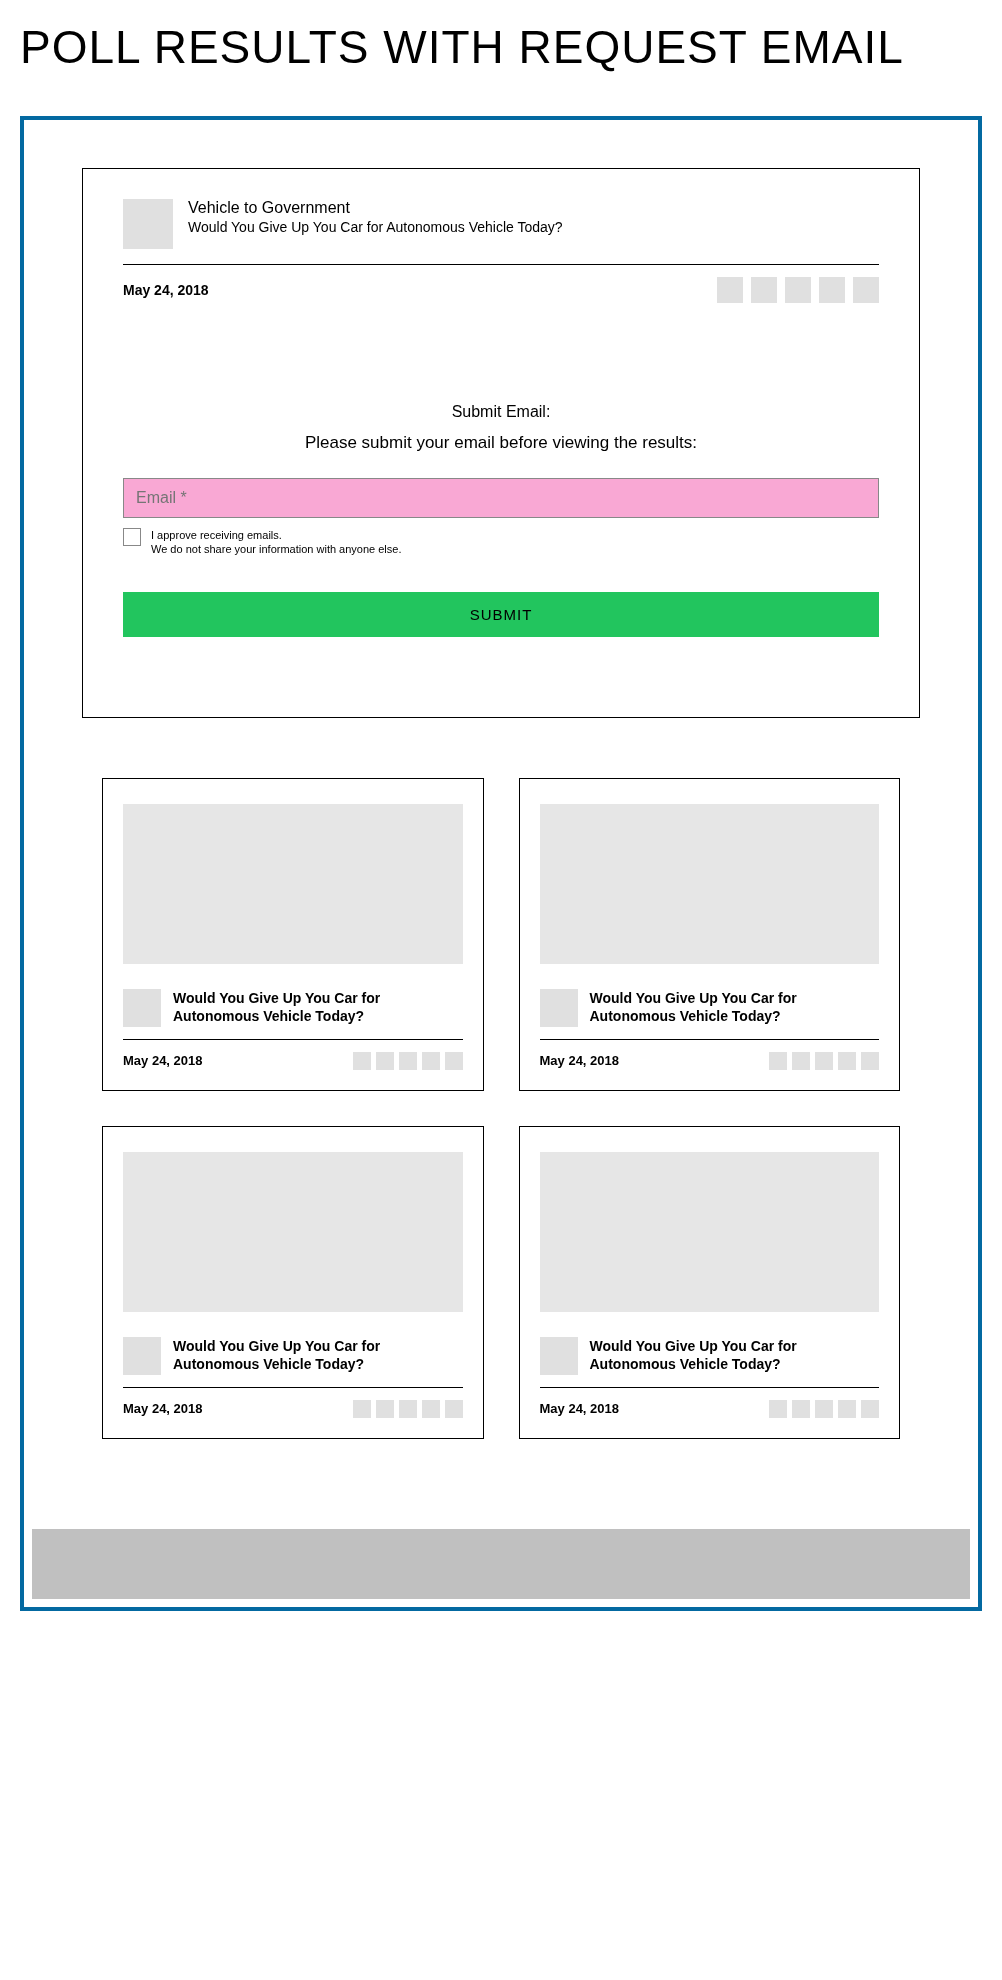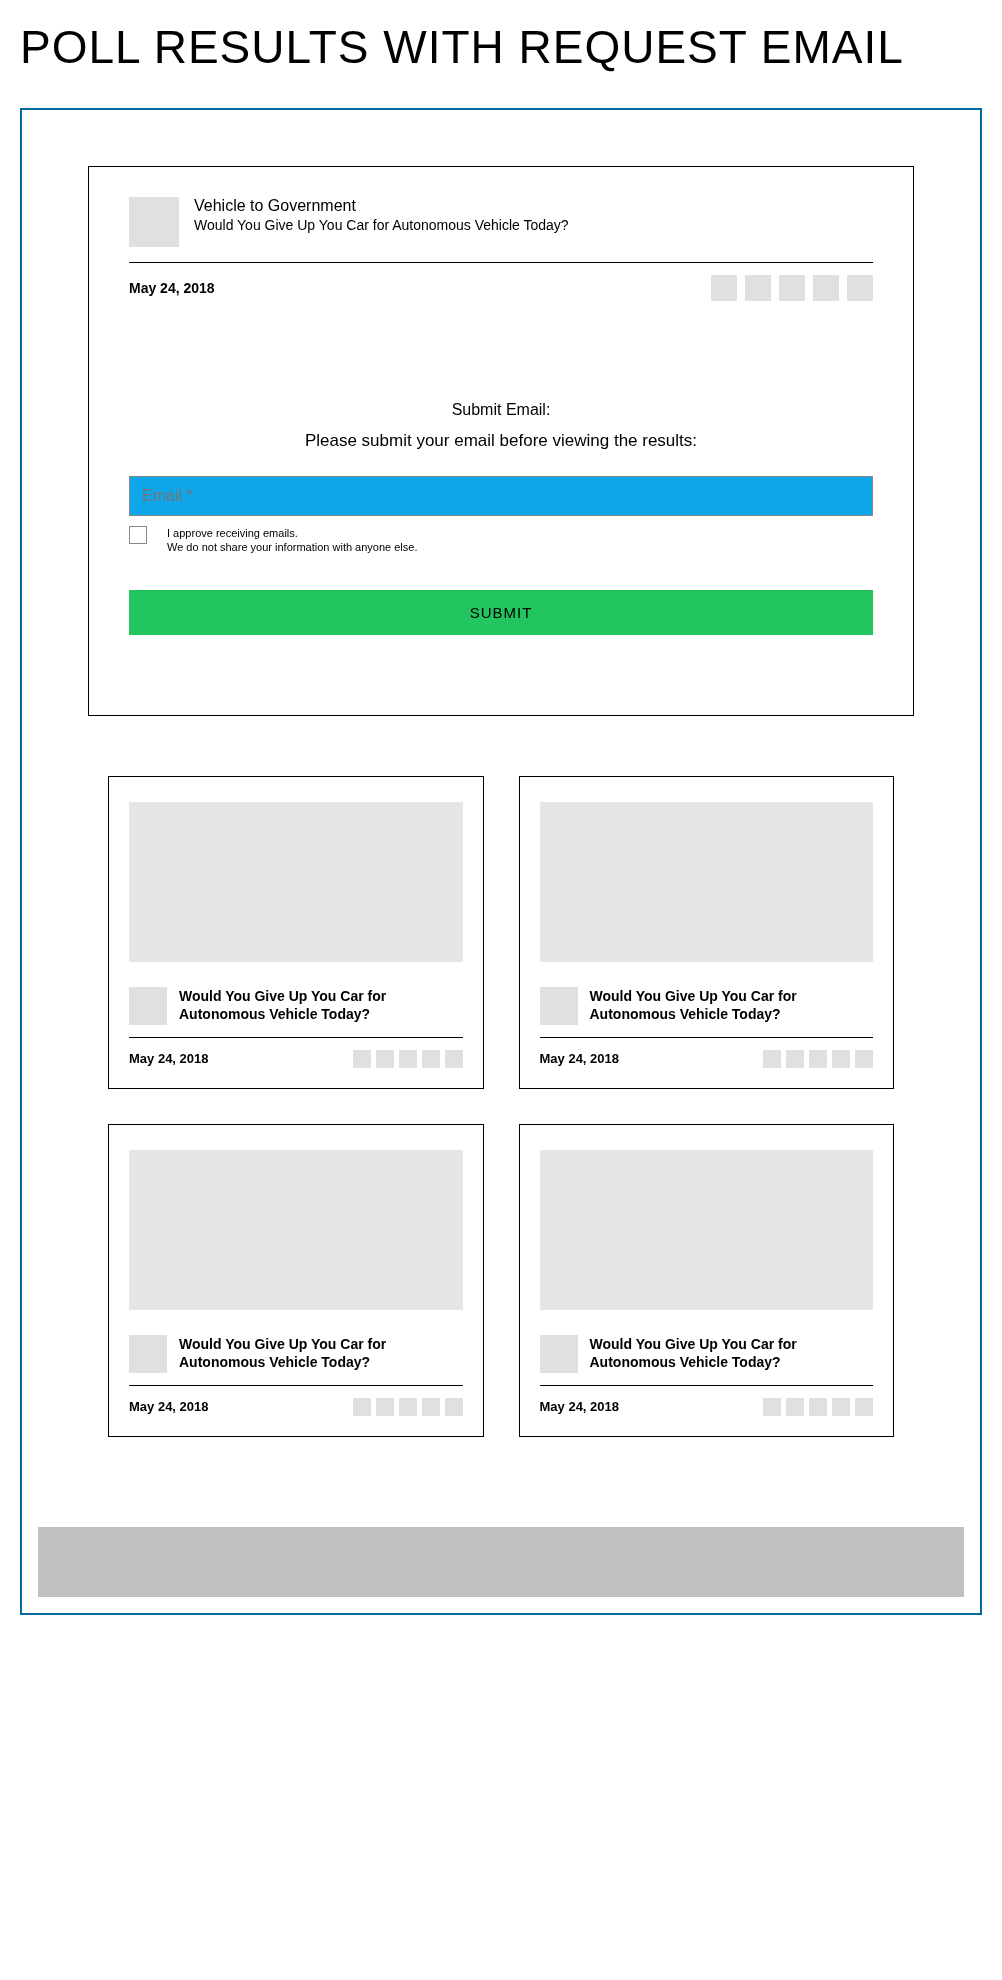--- a/index.html
+++ b/index.html
@@ -9,23 +9,23 @@
       background: #fff;
       color: #000;
     }
     .page-title {
       font-size: 46px;
       font-weight: 300;
       letter-spacing: 1px;
       padding: 20px 20px 30px;
     }
     .outer-frame {
-      border: 2px solid #0369a1;
-      margin: 4px 20px;
-      padding: 16px;
+      border: 4px solid #0369a1;
+      margin: 12px 20px;
+      padding: 8px;
     }
     .main-card {
       border: 1px solid #000;
       margin: 40px 50px 60px;
       padding: 30px 40px 80px;
     }
     .main-header {
       display: flex;
       align-items: flex-start;
       gap: 15px;
@@ -79,27 +79,27 @@
     .email-desc {
       font-size: 17px;
       font-weight: 300;
       margin-bottom: 25px;
     }
     .email-input {
       width: 100%;
       padding: 10px 12px;
       font-size: 16px;
       border: 1px solid #888;
-      background: #0ea5e9;
+      background: #f9a8d4;
       font-family: inherit;
     }
     .consent-row {
       display: flex;
       align-items: flex-start;
-      gap: 20px;
+      gap: 10px;
       margin-top: 10px;
       text-align: left;
     }
     .consent-checkbox {
       width: 18px;
       height: 18px;
       border: 1px solid #888;
       flex-shrink: 0;
       appearance: none;
       background: #fff;

